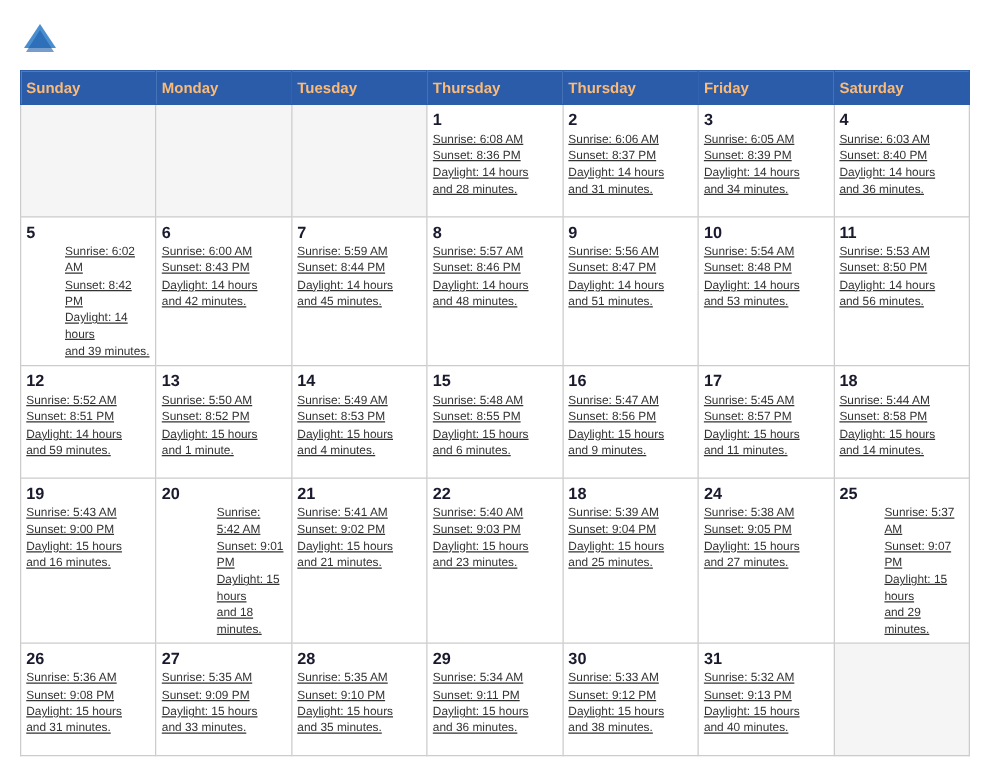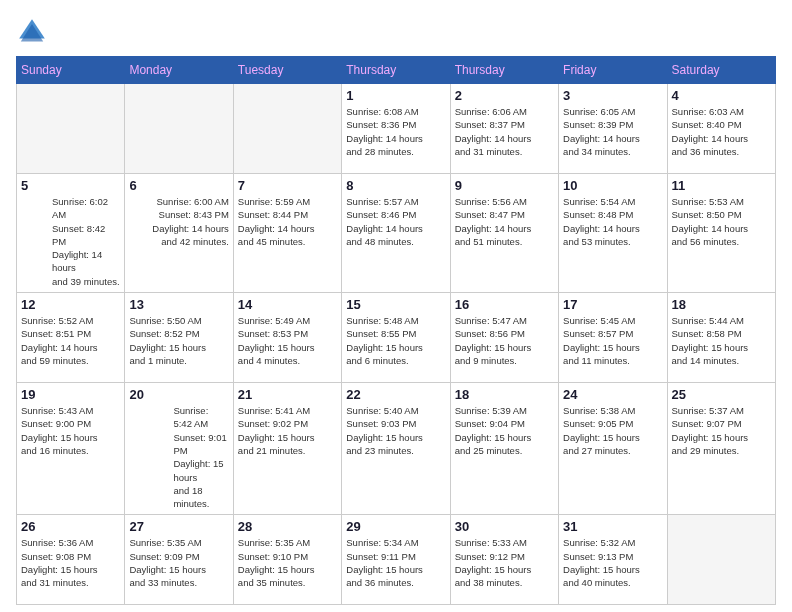--- a/index.html
+++ b/index.html
@@ -44,23 +44,23 @@
       font-size: 14px;
       color: #333;
     }
     table {
       width: 100%;
       border-collapse: collapse;
       table-layout: fixed;
     }
     th {
       background: #2a5caa;
-      color: #f0abfc;
+      color: #fdba74;
       font-size: 12px;
-      font-weight: normal;
+      font-weight: bold;
       padding: 6px 4px;
       text-align: left;
       border: 1px solid #2a5caa;
     }
     td {
       border: 1px solid #ccc;
       vertical-align: top;
       padding: 4px;
       font-size: 10px;
       color: #222;
@@ -74,20 +74,21 @@
       font-size: 13px;
       font-weight: bold;
       color: #1a1a2e;
       display: block;
       margin-bottom: 2px;
     }
     .day-info {
       font-size: 9.5px;
       line-height: 1.4;
       color: #333;
+      text-decoration: underline;
     }
   </style>
 </head>
 <body>
 
 <div class="header">
   <div class="logo">
     <svg class="logo-icon" viewBox="0 0 40 40" xmlns="http://www.w3.org/2000/svg">
       <polygon points="20,4 36,28 4,28" fill="#2a7ac7" opacity="0.85"></polygon>
       <polygon points="20,10 34,32 6,32" fill="#1a5caa" opacity="0.6"></polygon>
@@ -152,21 +153,21 @@
       <tr>
         <td>
           <span class="day-num">5</span>
           <div class="day-info" style="white-space: pre-line; margin-left: 31px;">Sunrise: 6:02 AM
 Sunset: 8:42 PM
 Daylight: 14 hours
 and 39 minutes.</div>
         </td>
         <td>
           <span class="day-num">6</span>
-          <div class="day-info" style="white-space: pre-line; text-align: right;">Sunrise: 6:00 AM
+          <div class="day-info" style="white-space: pre-line;">Sunrise: 6:00 AM
 Sunset: 8:43 PM
 Daylight: 14 hours
 and 42 minutes.</div>
         </td>
         <td>
           <span class="day-num">7</span>
           <div class="day-info" style="white-space: pre-line;">Sunrise: 5:59 AM
 Sunset: 8:44 PM
 Daylight: 14 hours
 and 45 minutes.</div>
@@ -289,21 +290,21 @@
         </td>
         <td>
           <span class="day-num">24</span>
           <div class="day-info" style="white-space: pre-line;">Sunrise: 5:38 AM
 Sunset: 9:05 PM
 Daylight: 15 hours
 and 27 minutes.</div>
         </td>
         <td>
           <span class="day-num">25</span>
-          <div class="day-info" style="white-space: pre-line;">Sunrise: 5:37 AM
+          <div class="day-info" style="white-space: pre-line; margin-left: 36px;">Sunrise: 5:37 AM
 Sunset: 9:07 PM
 Daylight: 15 hours
 and 29 minutes.</div>
         </td>
       </tr>
       <tr>
         <td>
           <span class="day-num">26</span>
           <div class="day-info" style="white-space: pre-line;">Sunrise: 5:36 AM
 Sunset: 9:08 PM

